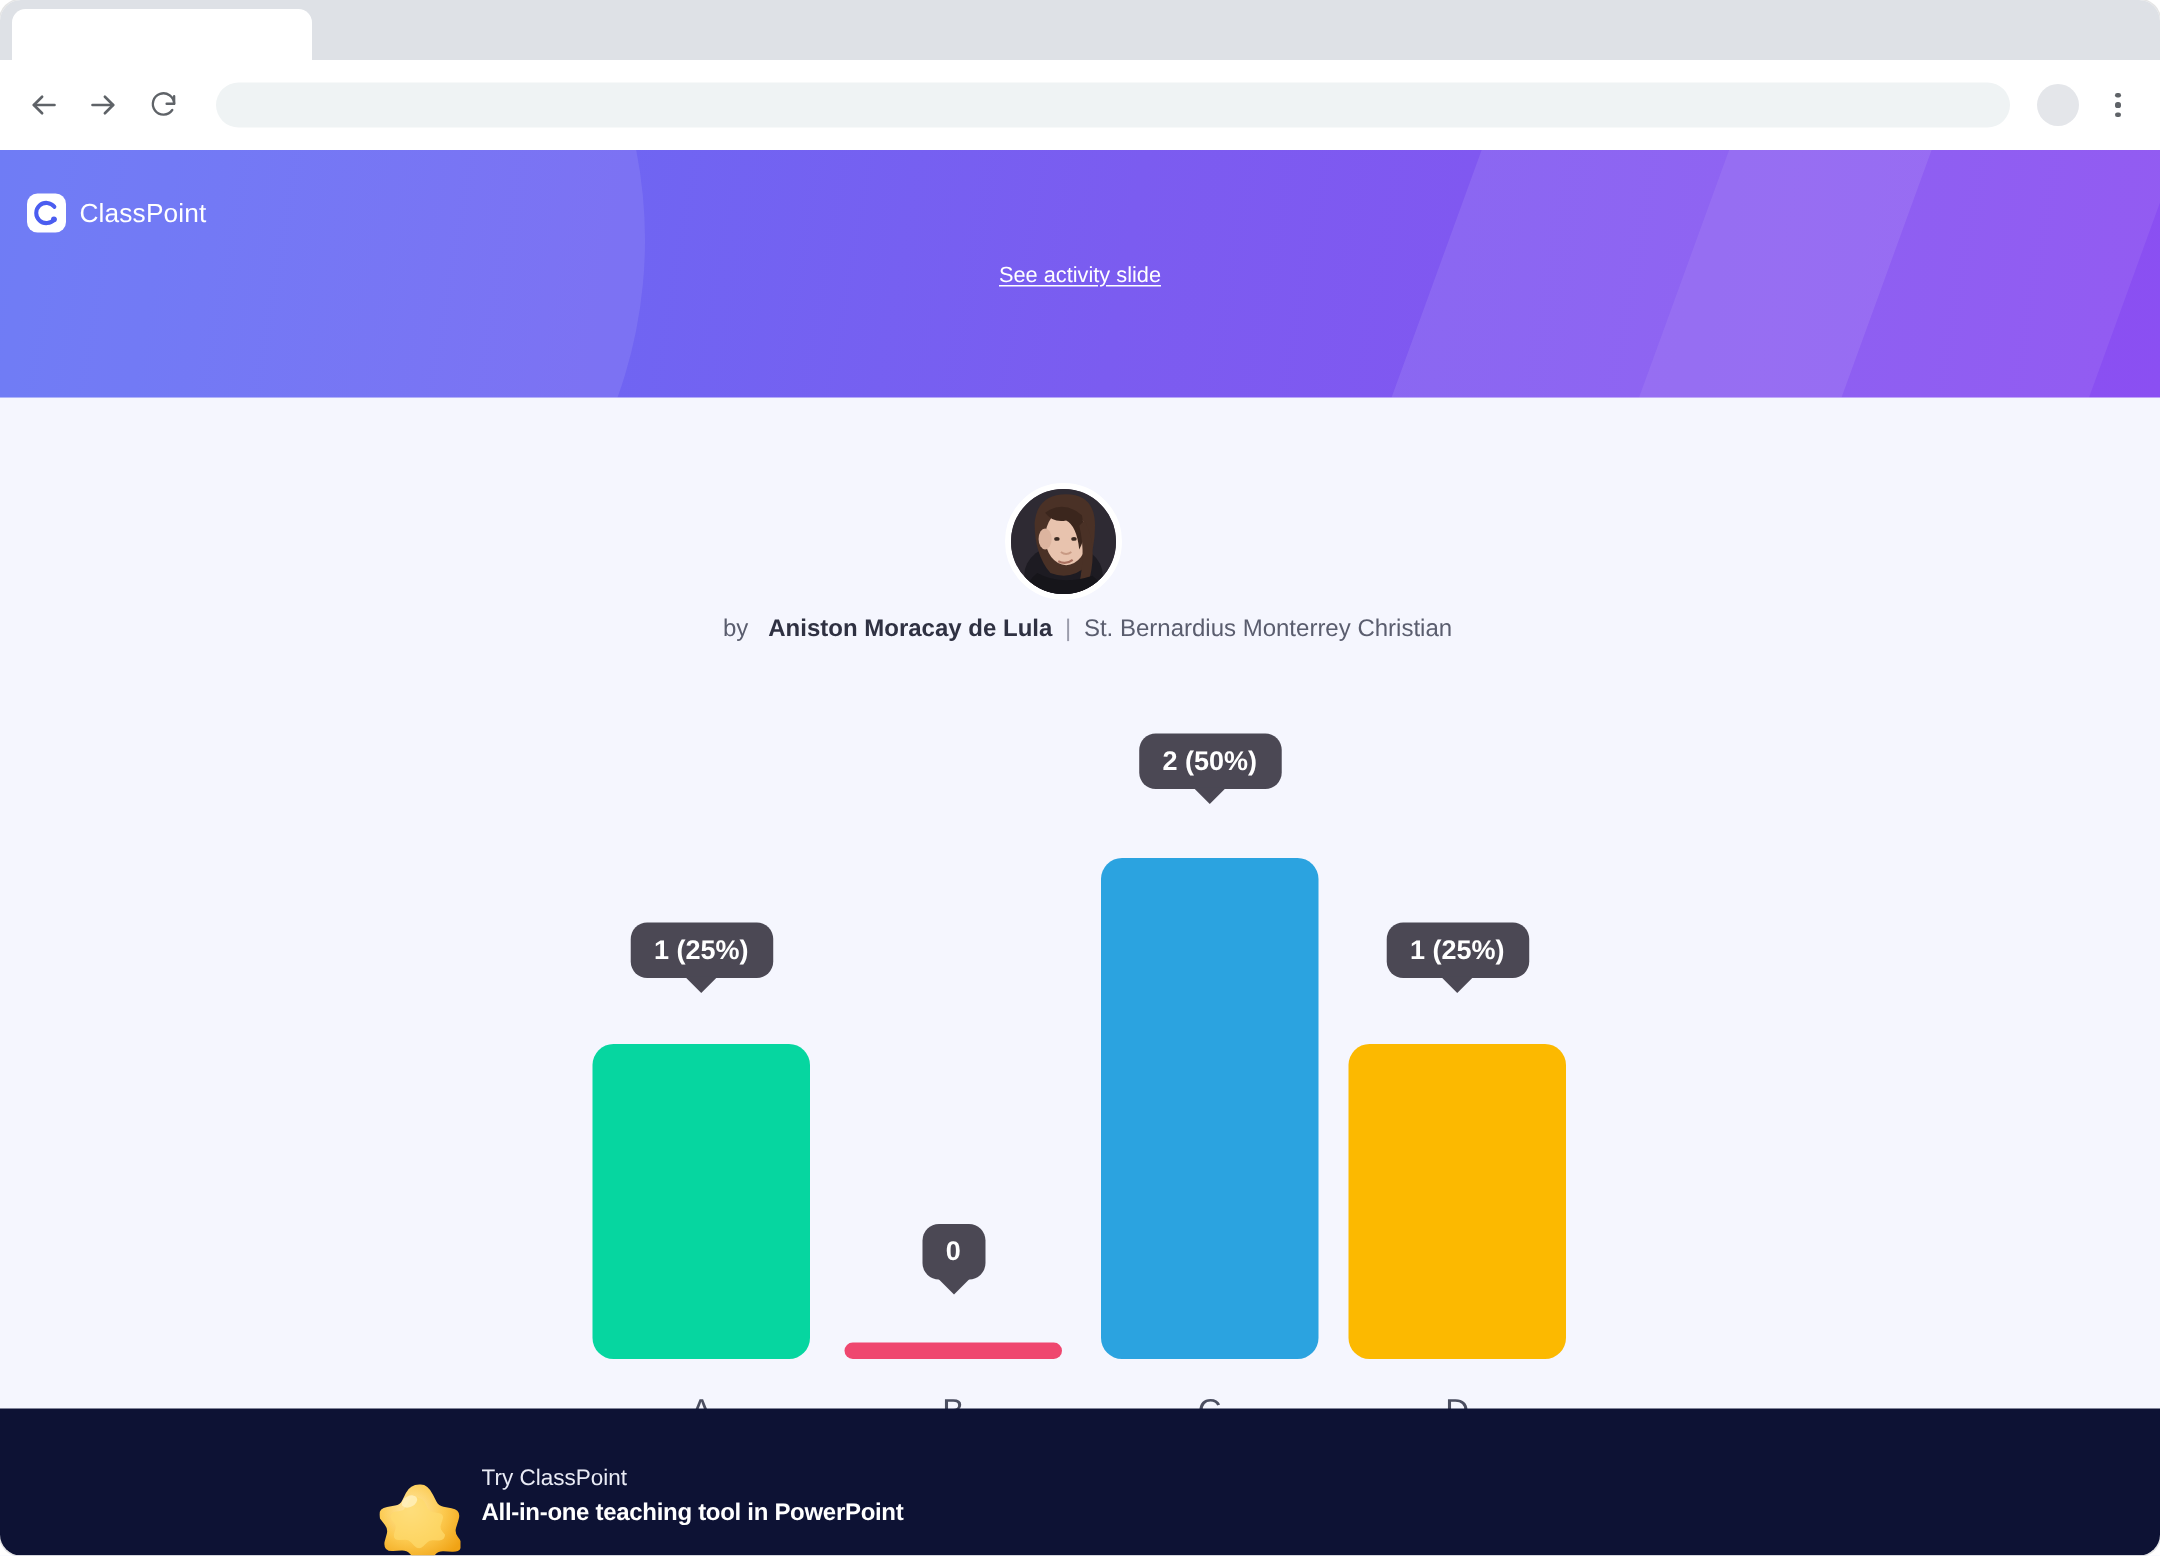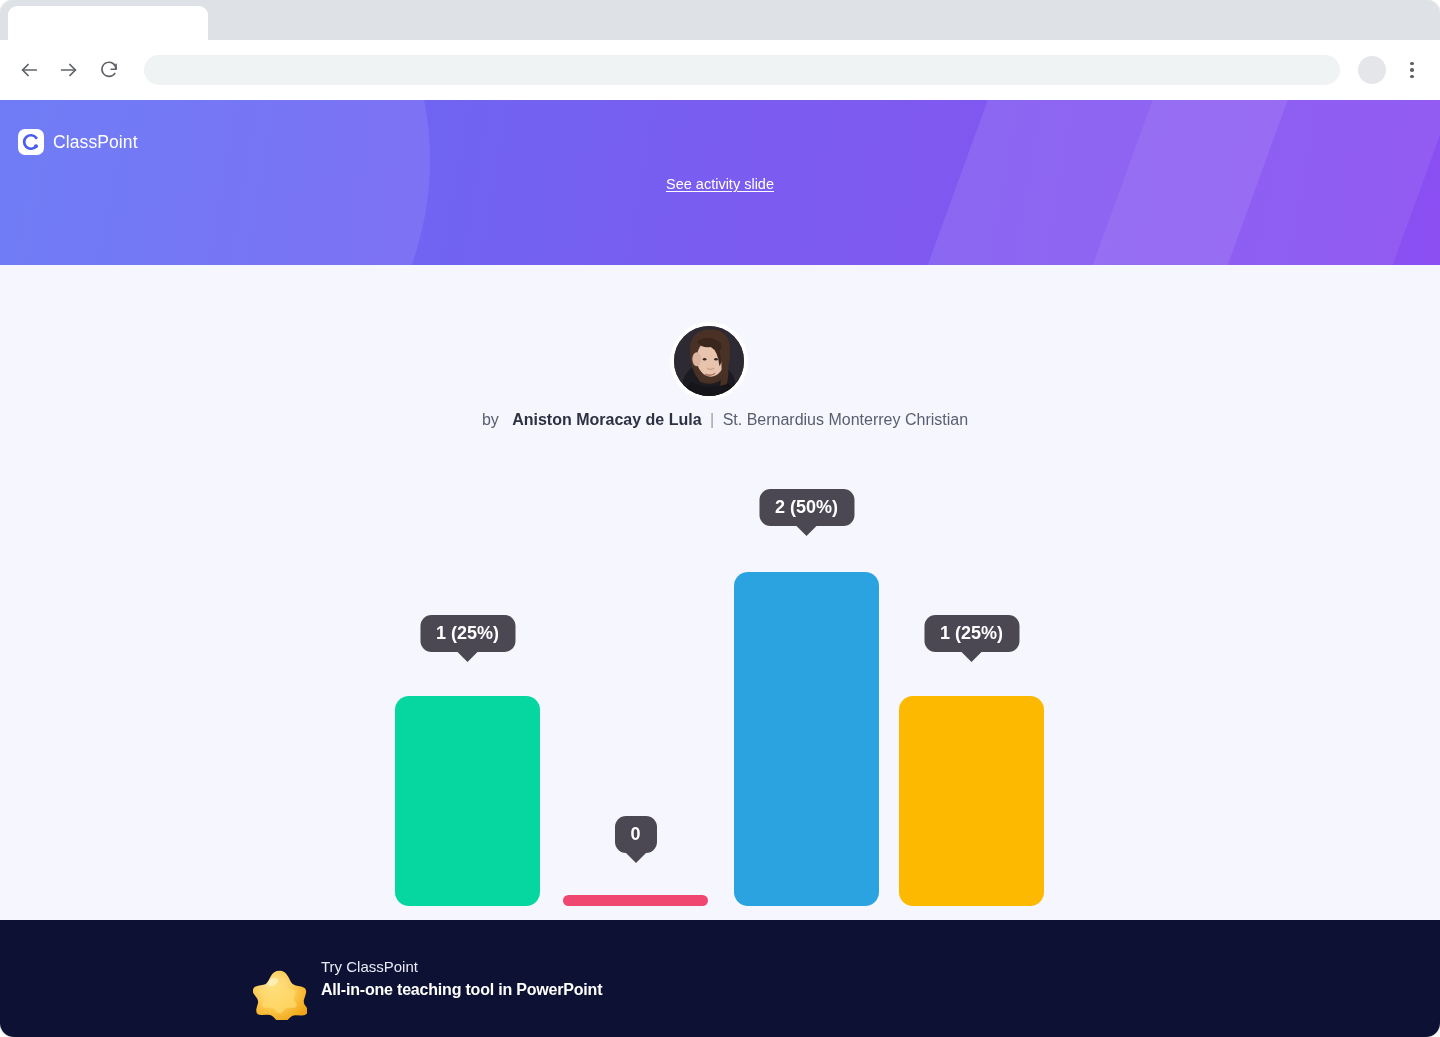--- a/index.html
+++ b/index.html
@@ -253,21 +253,21 @@
     text-align: center;
     font-size: 22px;
     color: #4c4f61;
   }
 
   
   .banner {
     position: absolute;
     left: 0; bottom: 0;
     width: 1440px;
-    height: 117px;
+    height: 98px;
     background: #0d1234;
     display: flex;
     align-items: center;
   }
   .banner-star {
     position: absolute;
     left: 253px; top: 46px;
     width: 54px; height: 54px;
   }
   .banner-text {

